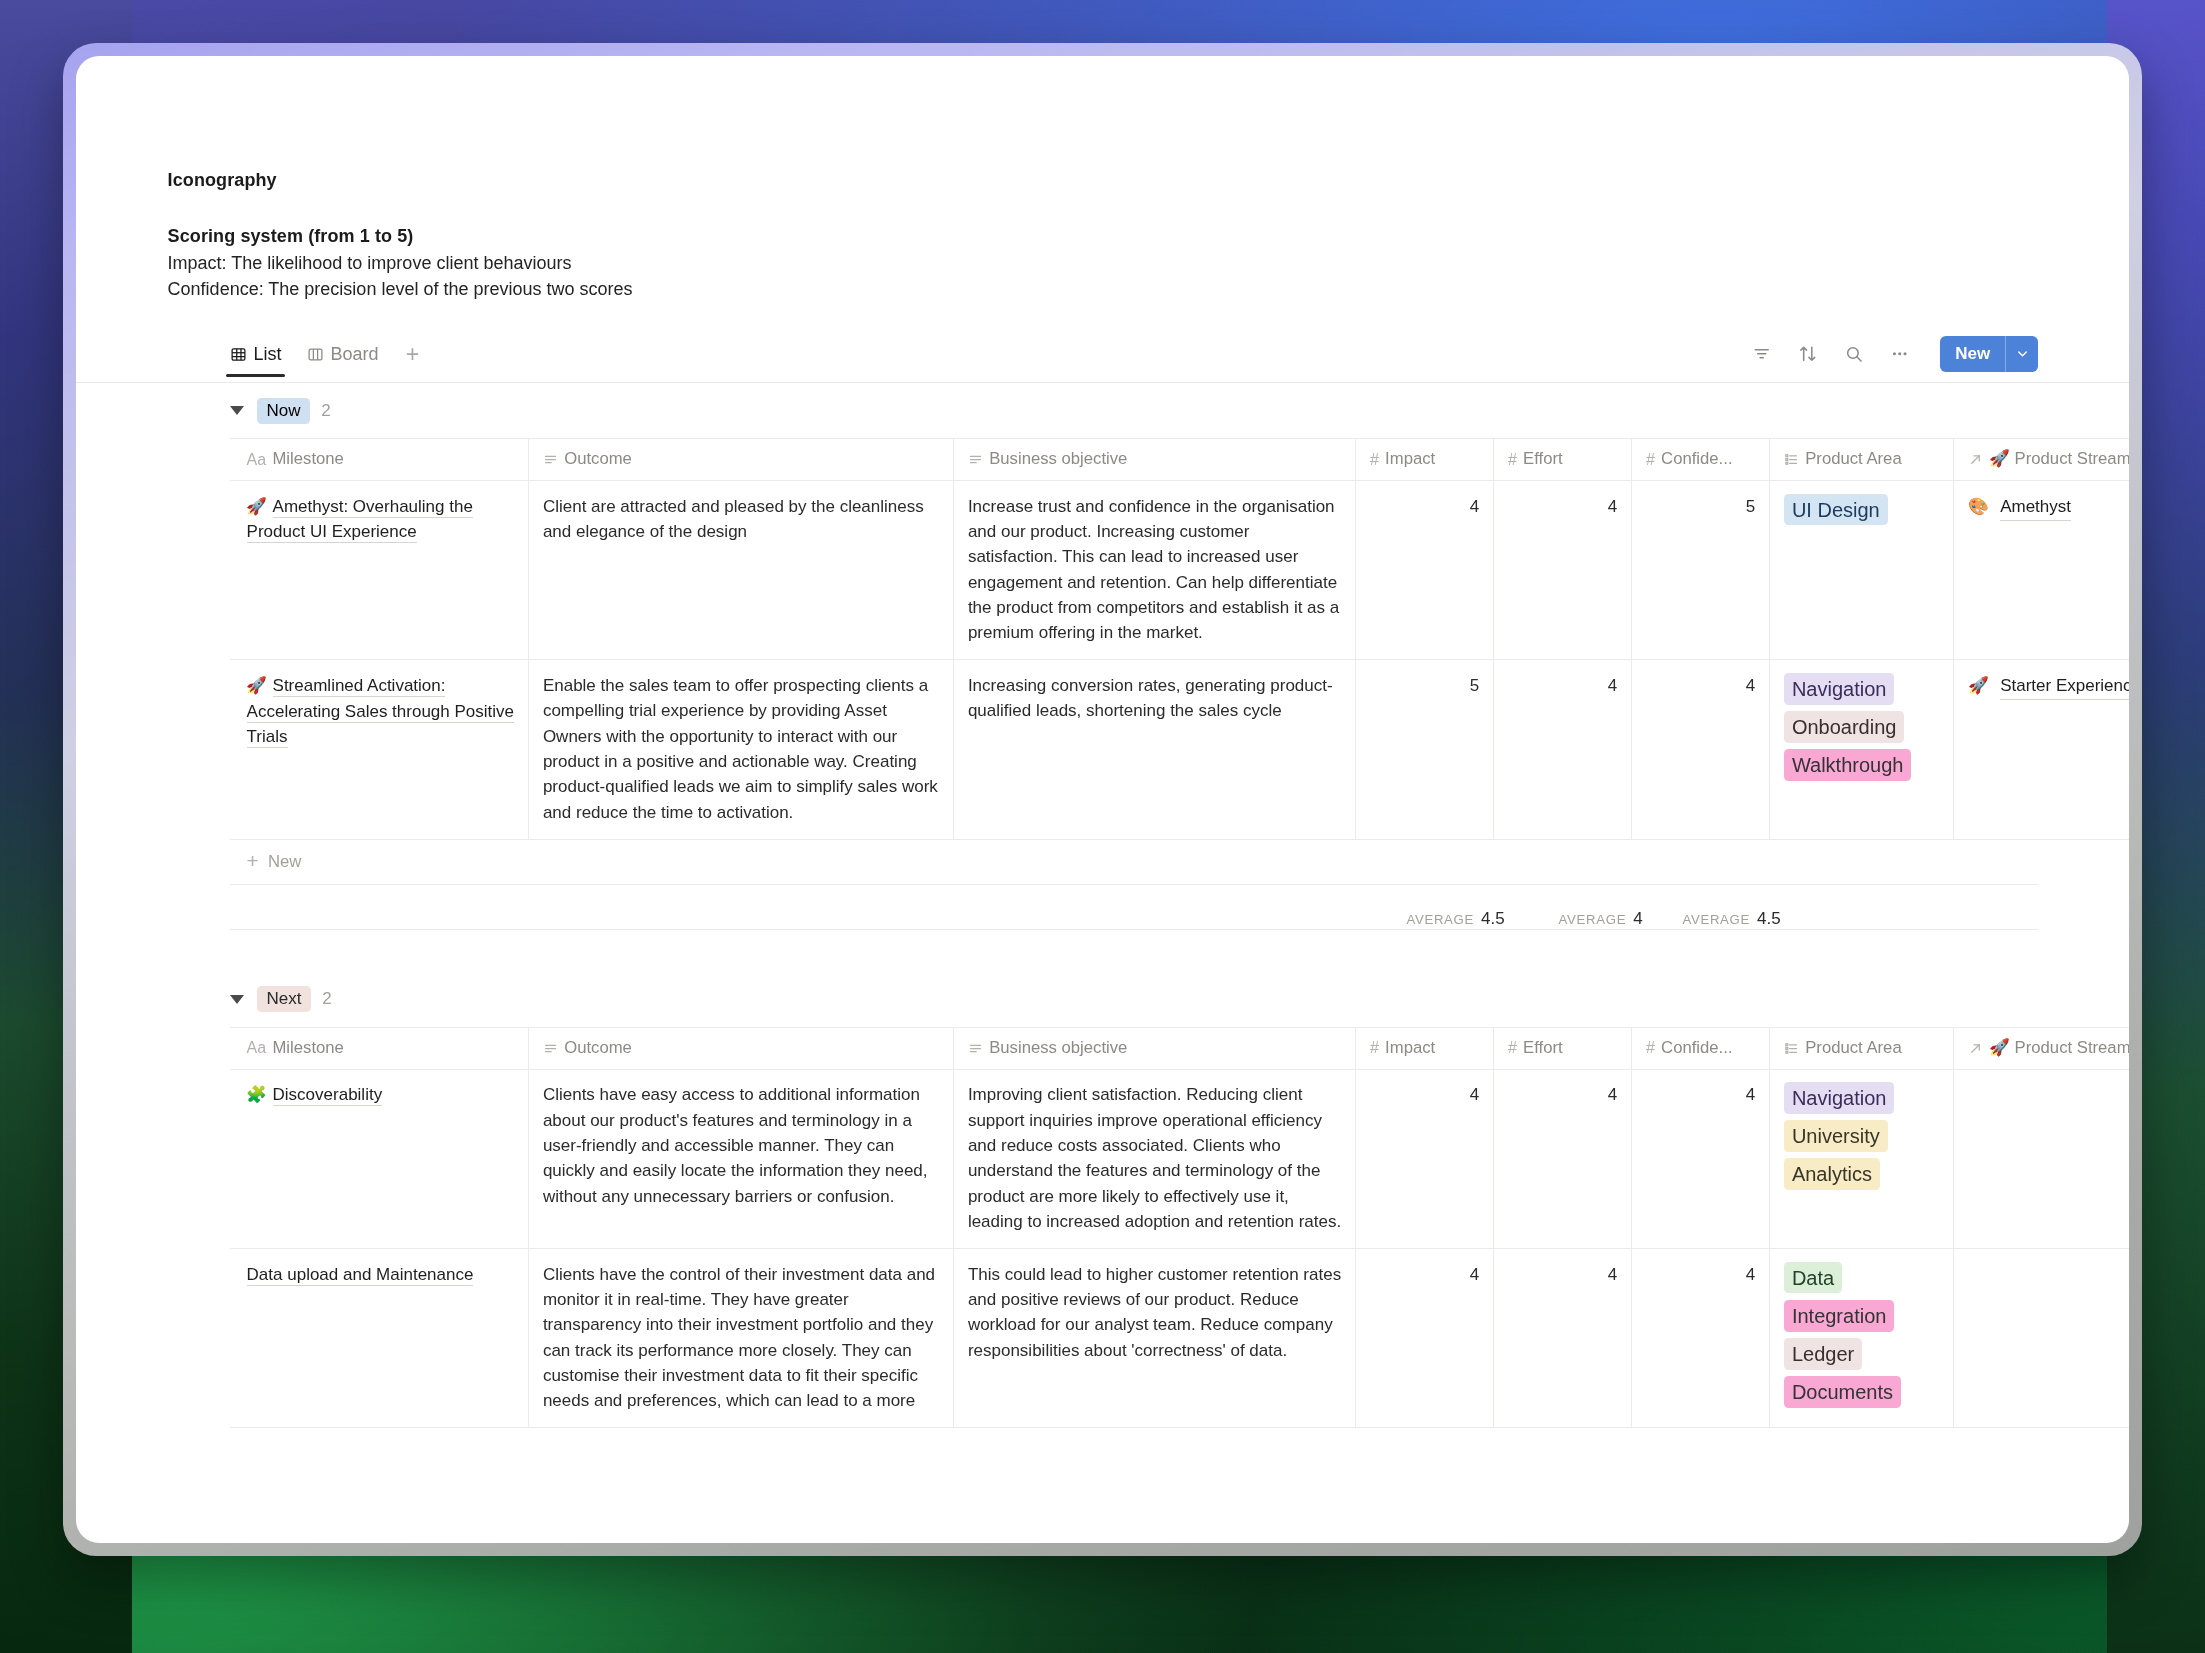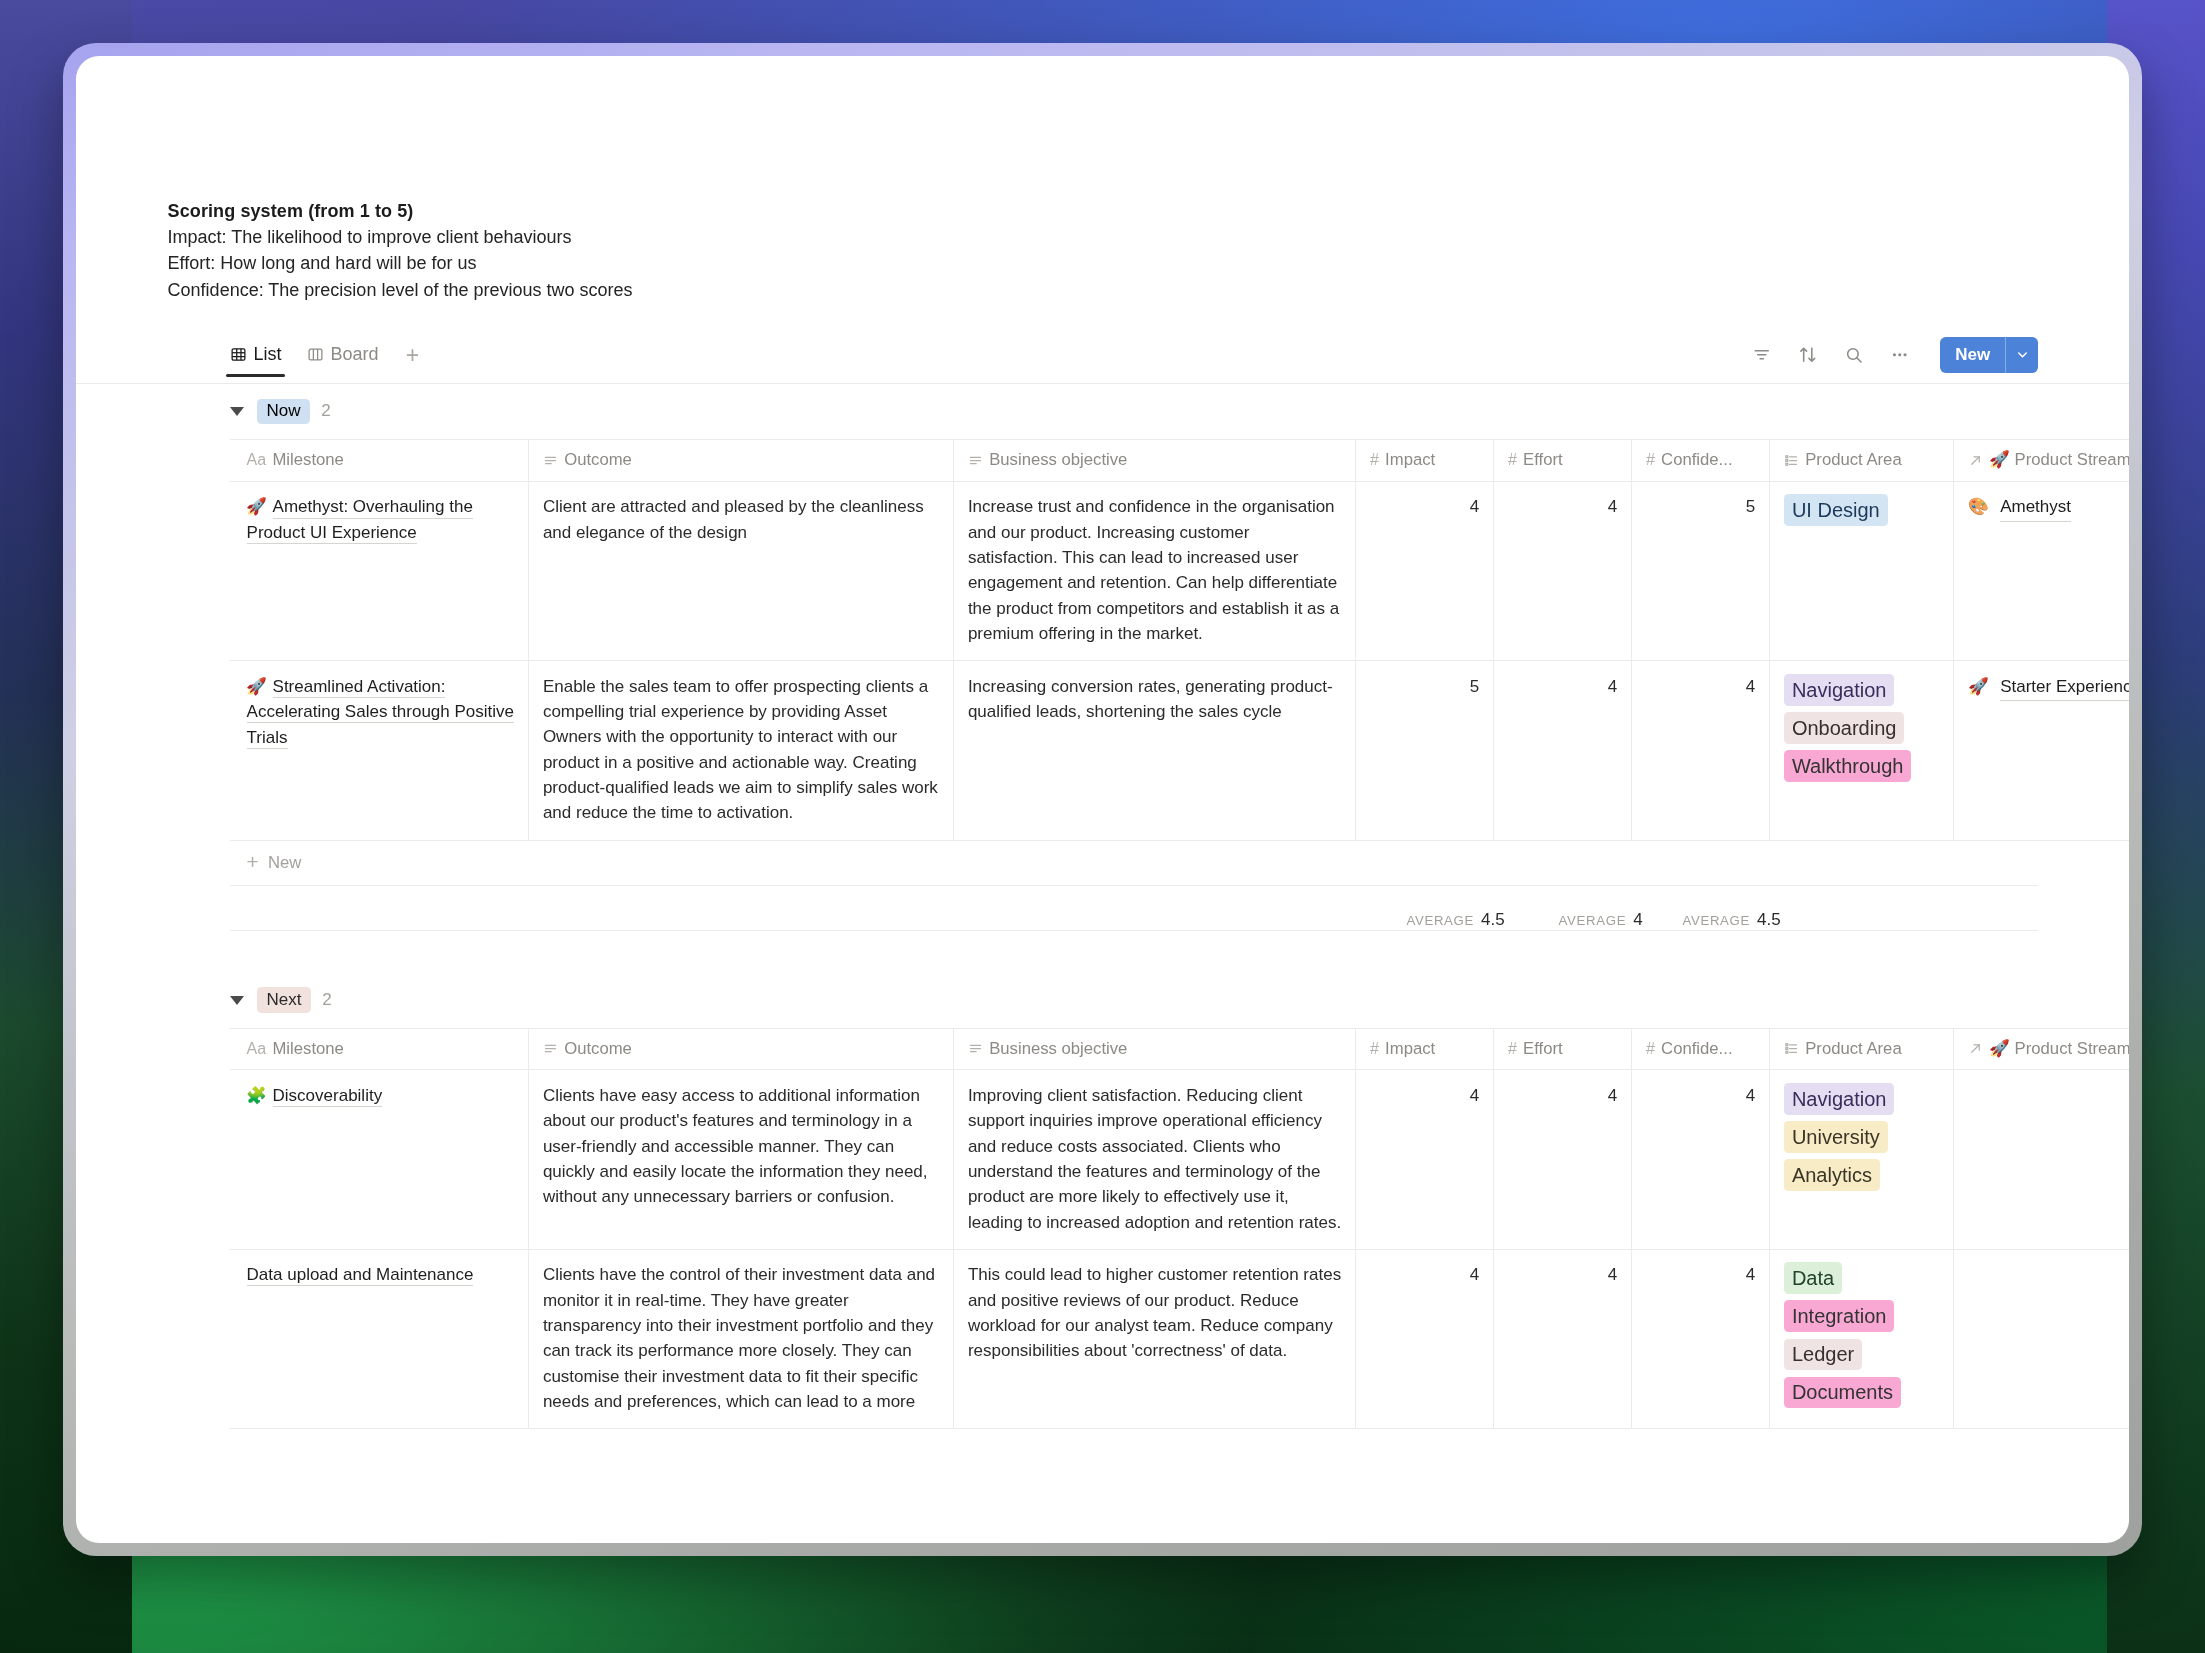--- a/index.html
+++ b/index.html
@@ -204,24 +204,24 @@
 </head>
 <body>
 
 <div class="desktop"></div>
 
 <div class="window-frame">
   <div class="window">
     <div class="page">
 
       <div class="notes">
+        <div class="note-title">Iconography</div>
         <div class="spacer-lg"></div>
         <div class="note-title">Scoring system (from 1 to 5)</div>
         <div class="note-line">Impact: The likelihood to improve client behaviours</div>
-        <div class="note-line">Effort: How long and hard will be for us</div>
         <div class="note-line">Confidence: The precision level of the previous two scores</div>
       </div>
 
       <div class="viewbar">
         <div class="viewbar-left">
 
           <div class="tab active">
             <span>
               <svg width="17" height="17" viewBox="0 0 24 24" fill="none" stroke="currentColor" stroke-width="1.8">
                 <rect x="3" y="4" width="18" height="16" rx="2"></rect>

